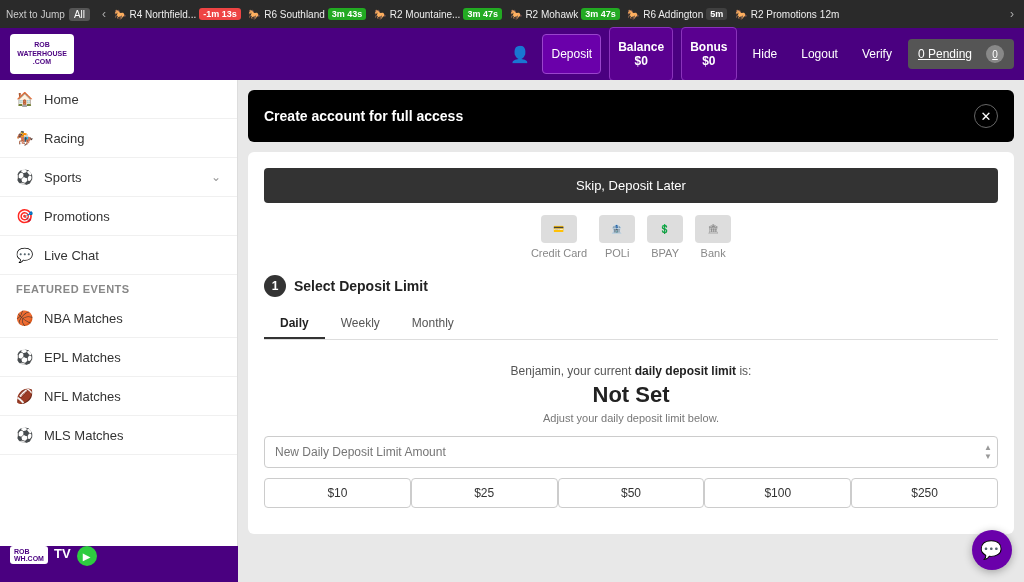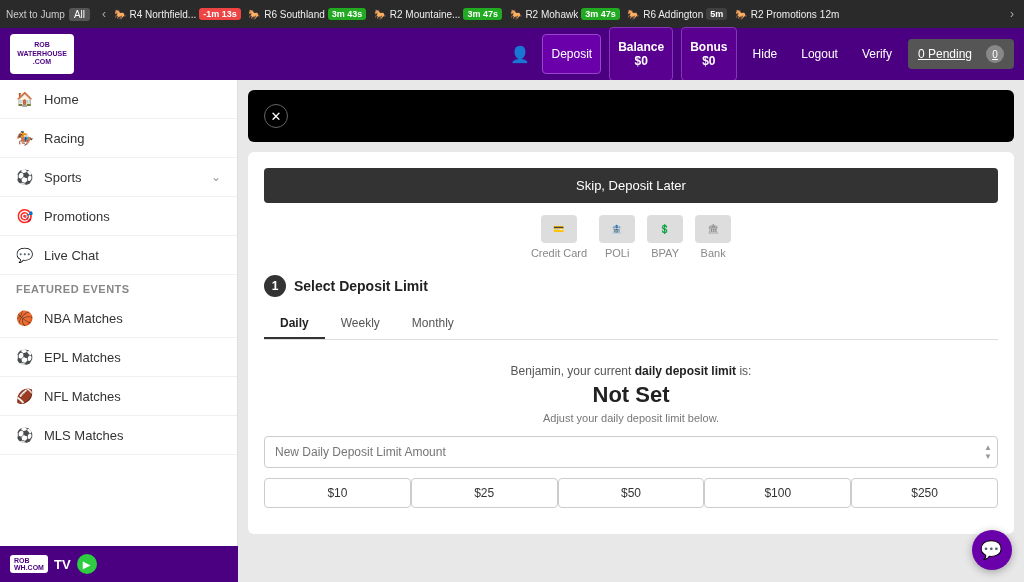--- a/index.html
+++ b/index.html
@@ -186,21 +186,21 @@
 
     
     .tv-bar {
       position: absolute;
       bottom: 0;
       left: 0;
       width: 238px;
       background: #4a0080;
       color: #fff;
       display: flex;
-      align-items: center;
+      align-items: flex-start;
       height: 36px;
       padding: 0 10px;
       gap: 6px;
       font-size: 11px;
     }
     .tv-logo {
       background: #fff;
       border-radius: 3px;
       padding: 2px 4px;
       font-size: 7px;
@@ -551,20 +551,21 @@
         <div class="sidebar-item">
           <span class="sidebar-icon">⚽</span>
     <span>MLS Matches</span>
         </div>
       </div>
   </div>
 
   <div class="content">
 
     <div class="account-panel">
+      <span class="account-panel-title">Create account for full access</span>
       <button class="close-btn">✕</button>
     </div>
 
     <div class="deposit-area">
       <button class="skip-btn">Skip, Deposit Later</button>
 
       <div class="payment-methods" id="payment-methods-container">
           <div class="payment-method">
             <div class="payment-icon">💳</div>
     <span>Credit Card</span>

